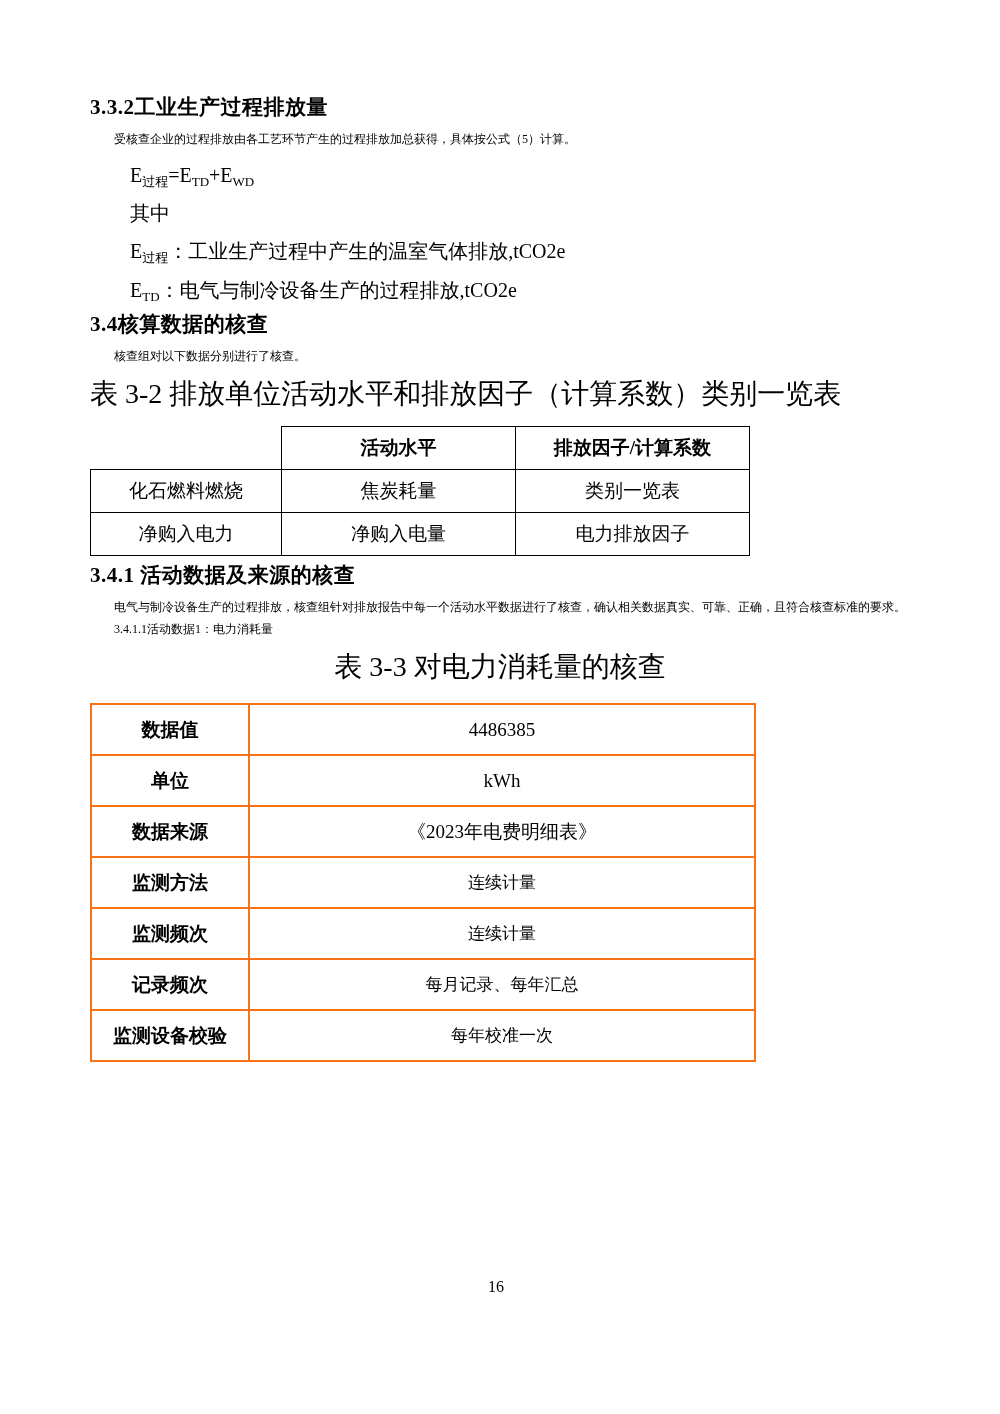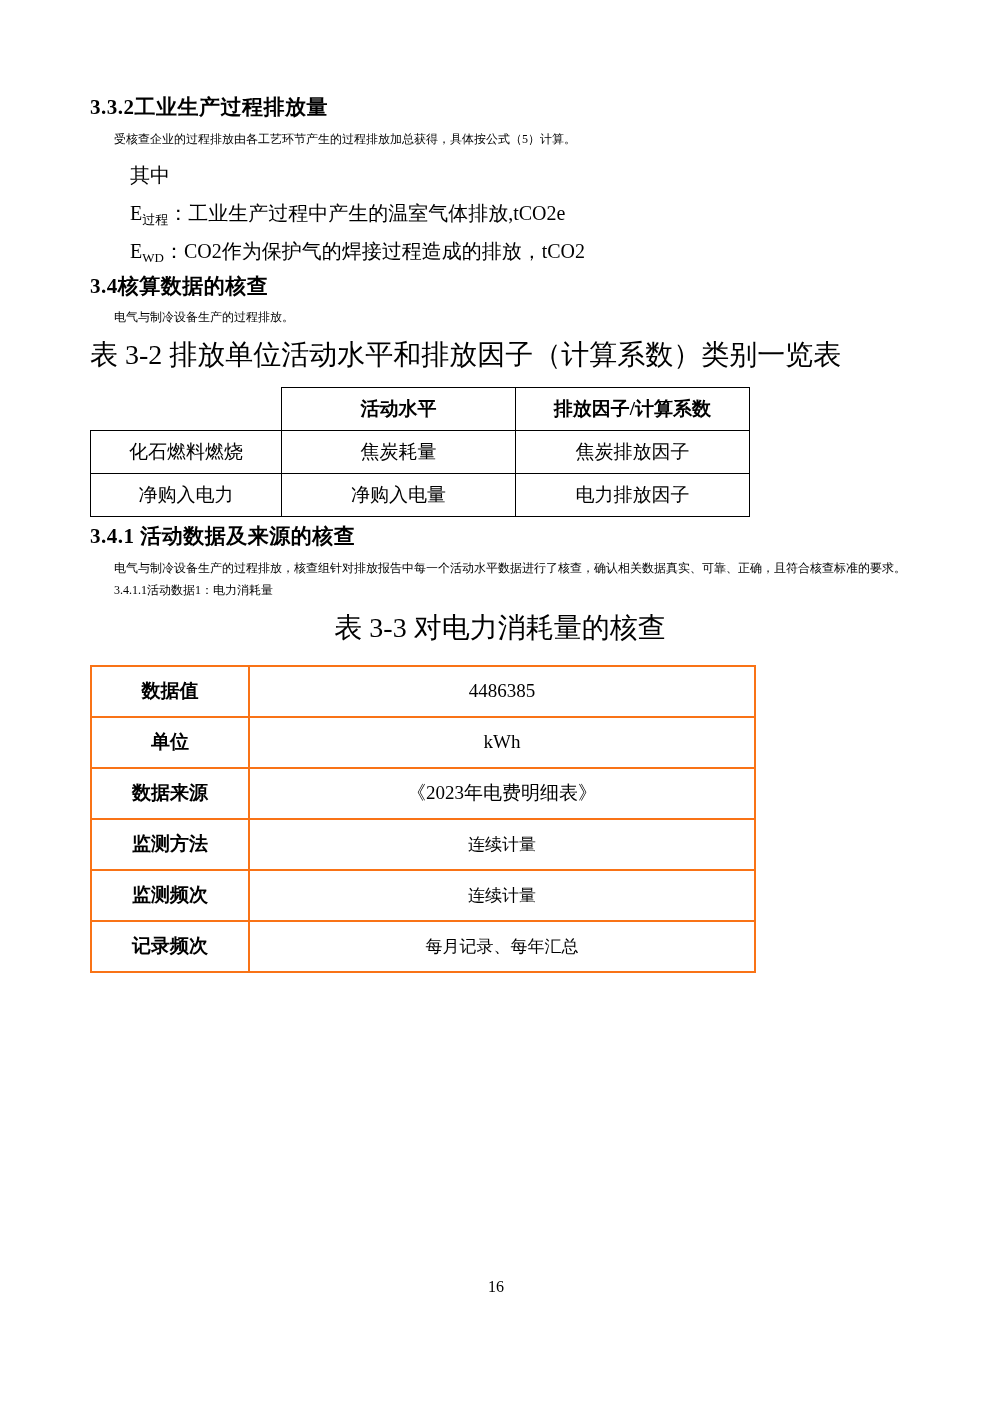--- a/index.html
+++ b/index.html
@@ -121,45 +121,46 @@
 <body>
 
 <div class="page">
 
   <h3 class="h-bold h-332">3.3.2工业生产过程排放量</h3>
 
   <p class="para indent">受核查企业的过程排放由各工艺环节产生的过程排放加总获得，具体按公式（5）计算。</p>
 
   <div class="spacer-sm"></div>
 
+  <p class="formula-line"><span>E</span><span class="sub-cn">过程</span><span>=E</span><span class="sub">TD</span><span>+E</span><span class="sub">WD</span></p>
 
   <p class="formula-line">其中</p>
 
   <p class="formula-line"><span>E</span><span class="sub-cn">过程</span><span>：工业生产过程中产生的温室气体排放,tCO2e</span></p>
 
-
-  <p class="formula-line"><span>E</span><span class="sub">WD</span><span>：CO2作为保护气的焊接过程造成的排放，tCO2</span></p>
+  <p class="formula-line"><span>E</span><span class="sub">TD</span><span>：电气与制冷设备生产的过程排放,tCO2e</span></p>
+
 
   <h3 class="h-bold">3.4核算数据的核查</h3>
 
-  <p class="para indent">电气与制冷设备生产的过程排放。</p>
+  <p class="para indent">核查组对以下数据分别进行了核查。</p>
 
   <p class="tbl-caption">表 3-2 排放单位活动水平和排放因子（计算系数）类别一览表</p>
 
   <table class="doc-table t1">
     <tbody>
       <tr class="head">
         <td class="col1 blank"></td>
         <td class="col2">活动水平</td>
         <td class="col3">排放因子/计算系数</td>
       </tr>
       <tr>
         <td class="col1">化石燃料燃烧</td>
         <td class="col2">焦炭耗量</td>
-        <td class="col3">焦炭排放因子</td>
+        <td class="col3">类别一览表</td>
       </tr>
       <tr>
         <td class="col1">净购入电力</td>
         <td class="col2">净购入电量</td>
         <td class="col3">电力排放因子</td>
       </tr>
     </tbody>
   </table>
 
   <h3 class="h-bold">3.4.1 活动数据及来源的核查</h3>
@@ -189,18 +190,22 @@
         <td class="value small">连续计量</td>
       </tr>
       <tr>
         <td class="label">监测频次</td>
         <td class="value small">连续计量</td>
       </tr>
       <tr>
         <td class="label">记录频次</td>
         <td class="value small">每月记录、每年汇总</td>
       </tr>
+      <tr>
+        <td class="label">监测设备校验</td>
+        <td class="value small">每年校准一次</td>
+      </tr>
     </tbody>
   </table>
 
   <div class="page-number">16</div>
 
 </div>
 
 </body></html>

